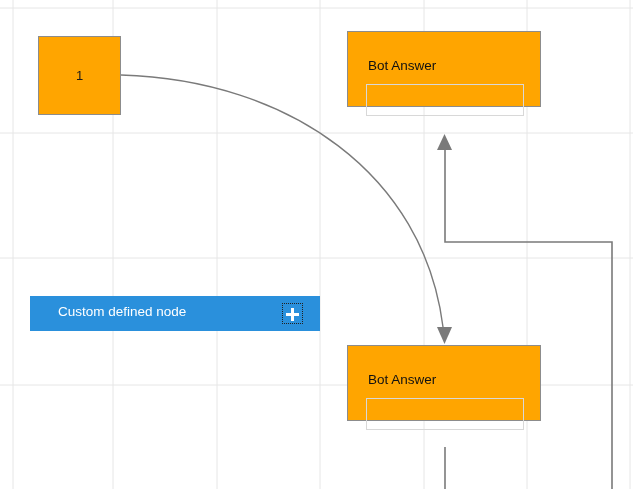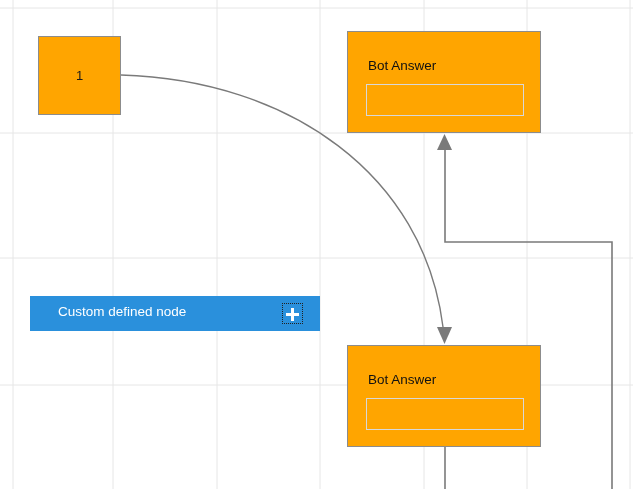--- a/index.html
+++ b/index.html
@@ -40,21 +40,21 @@
     justify-content: center;
   }
   .node-start-label {
     font-size: 13px;
     color: #1a1a1a;
     line-height: 1;
   }
 
   .node-bot {
     width: 194px;
-    height: 102px;
+    height: 76px;
     padding: 0;
   }
   .node-bot-top { left: 347px; top: 31px; }
   .node-bot-bottom { left: 347px; top: 345px; }
 
   .node-bot-title {
     position: absolute;
     left: 20px;
     top: 27px;
     font-size: 13.5px;

